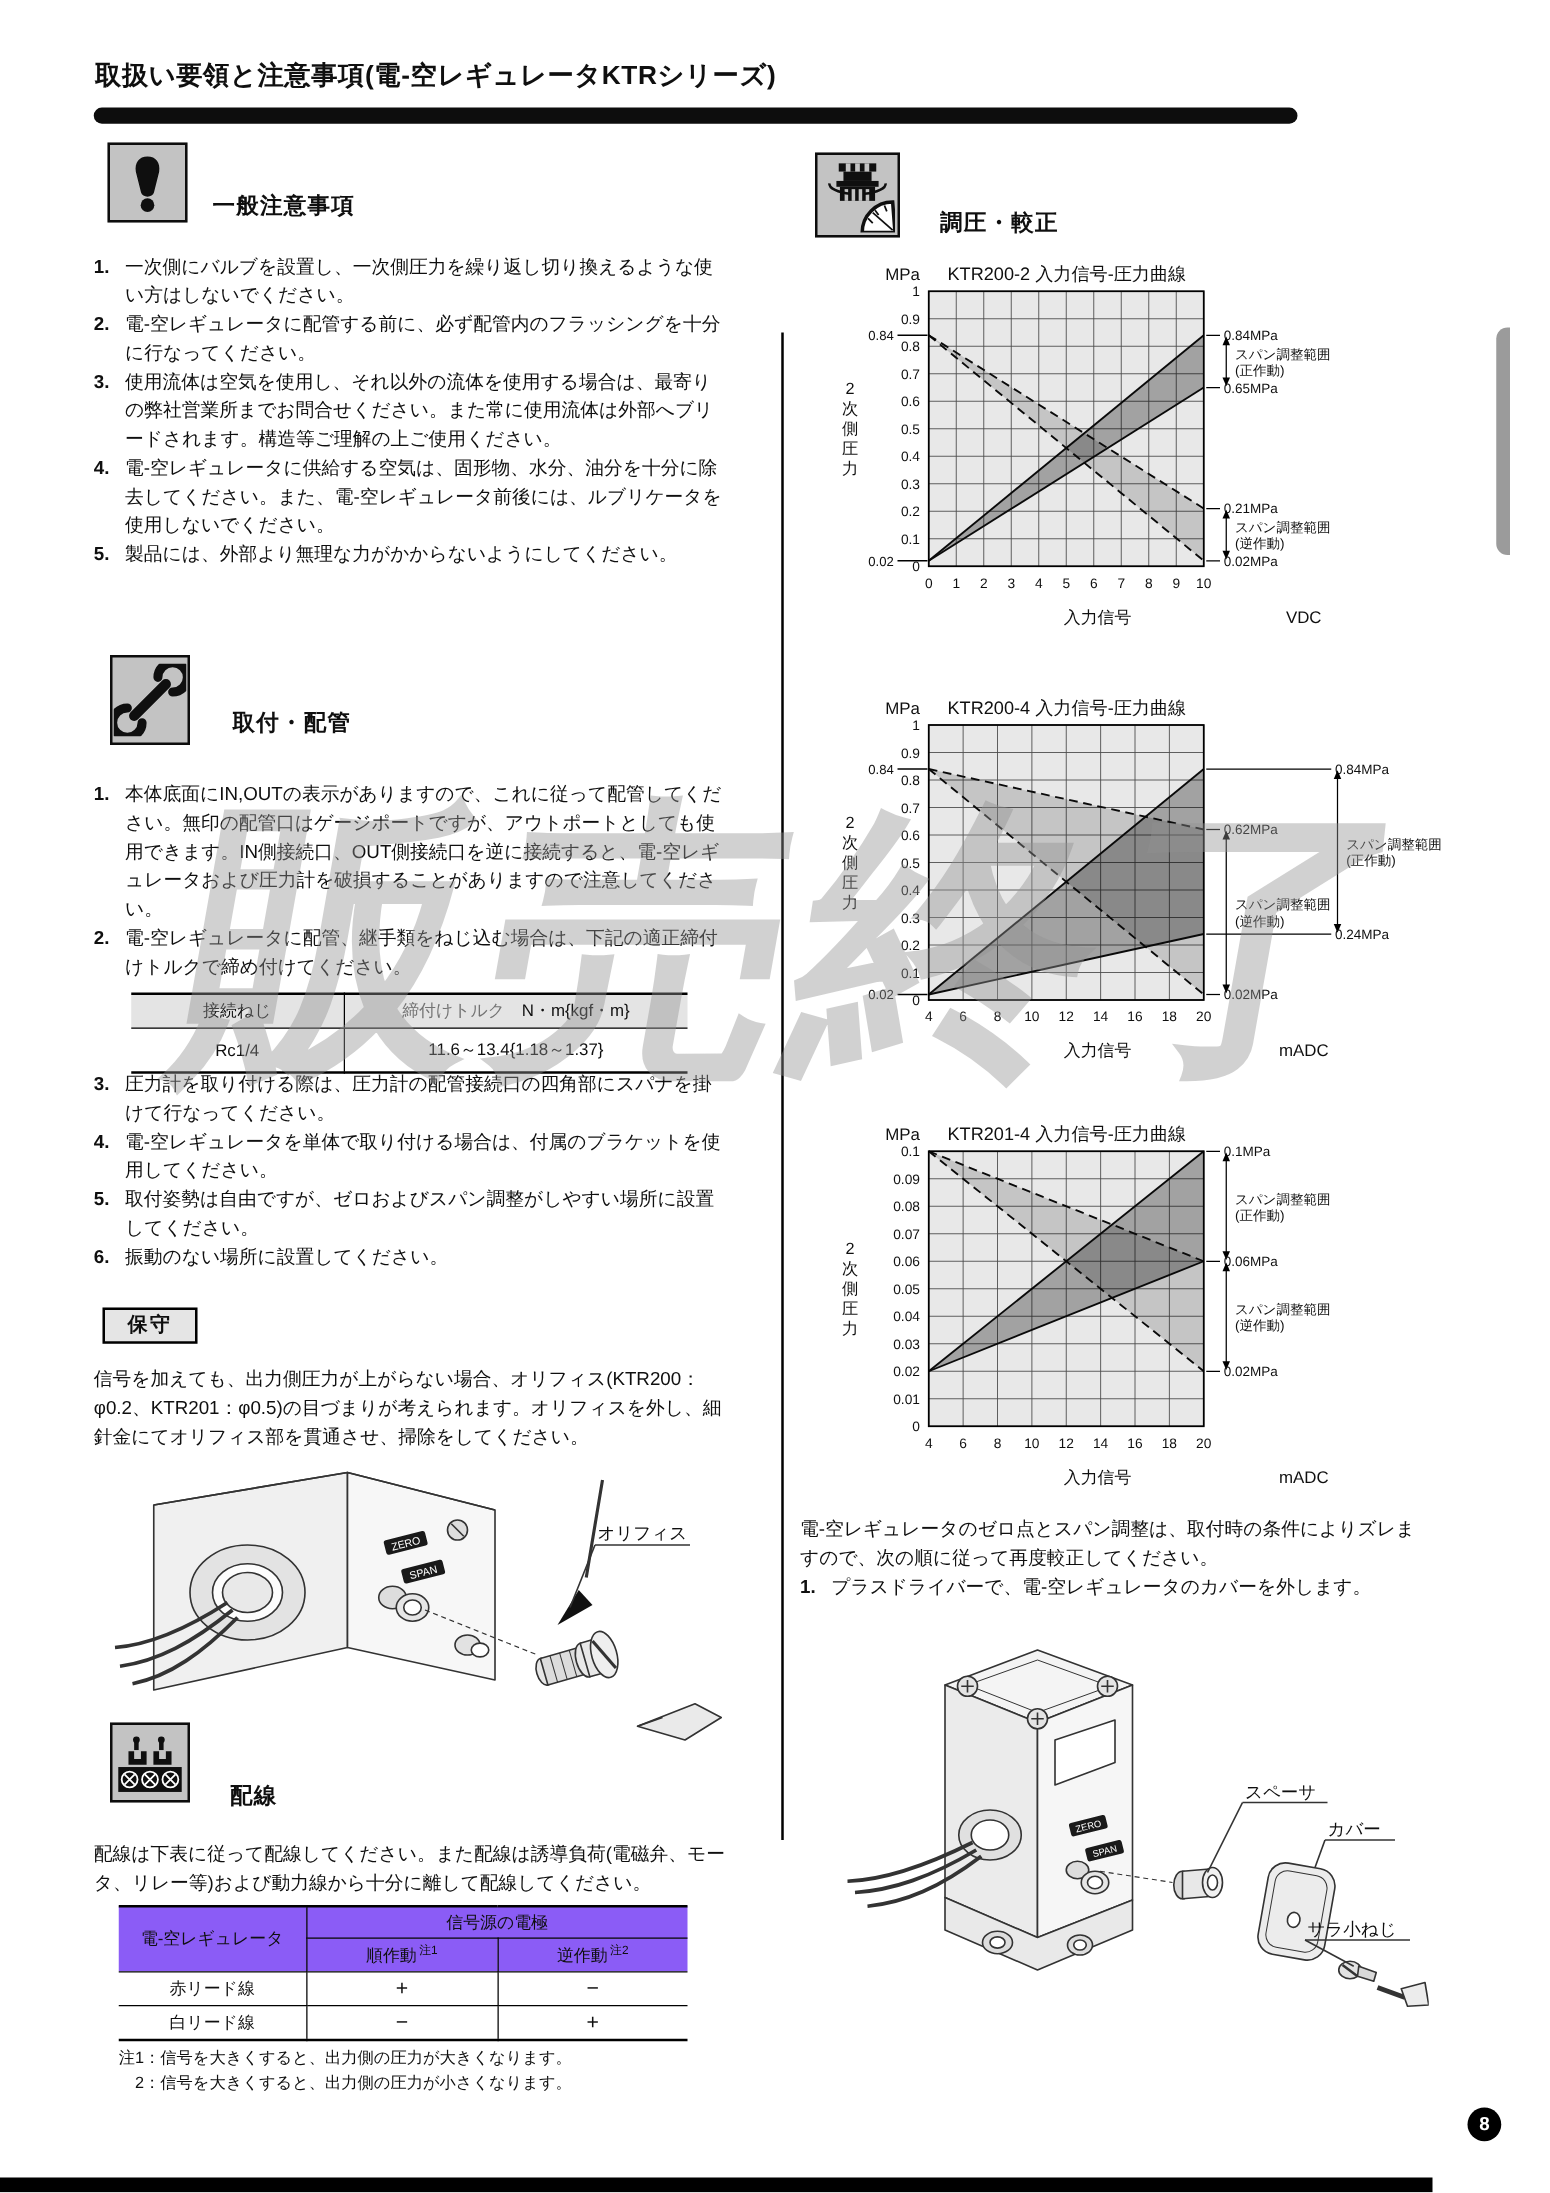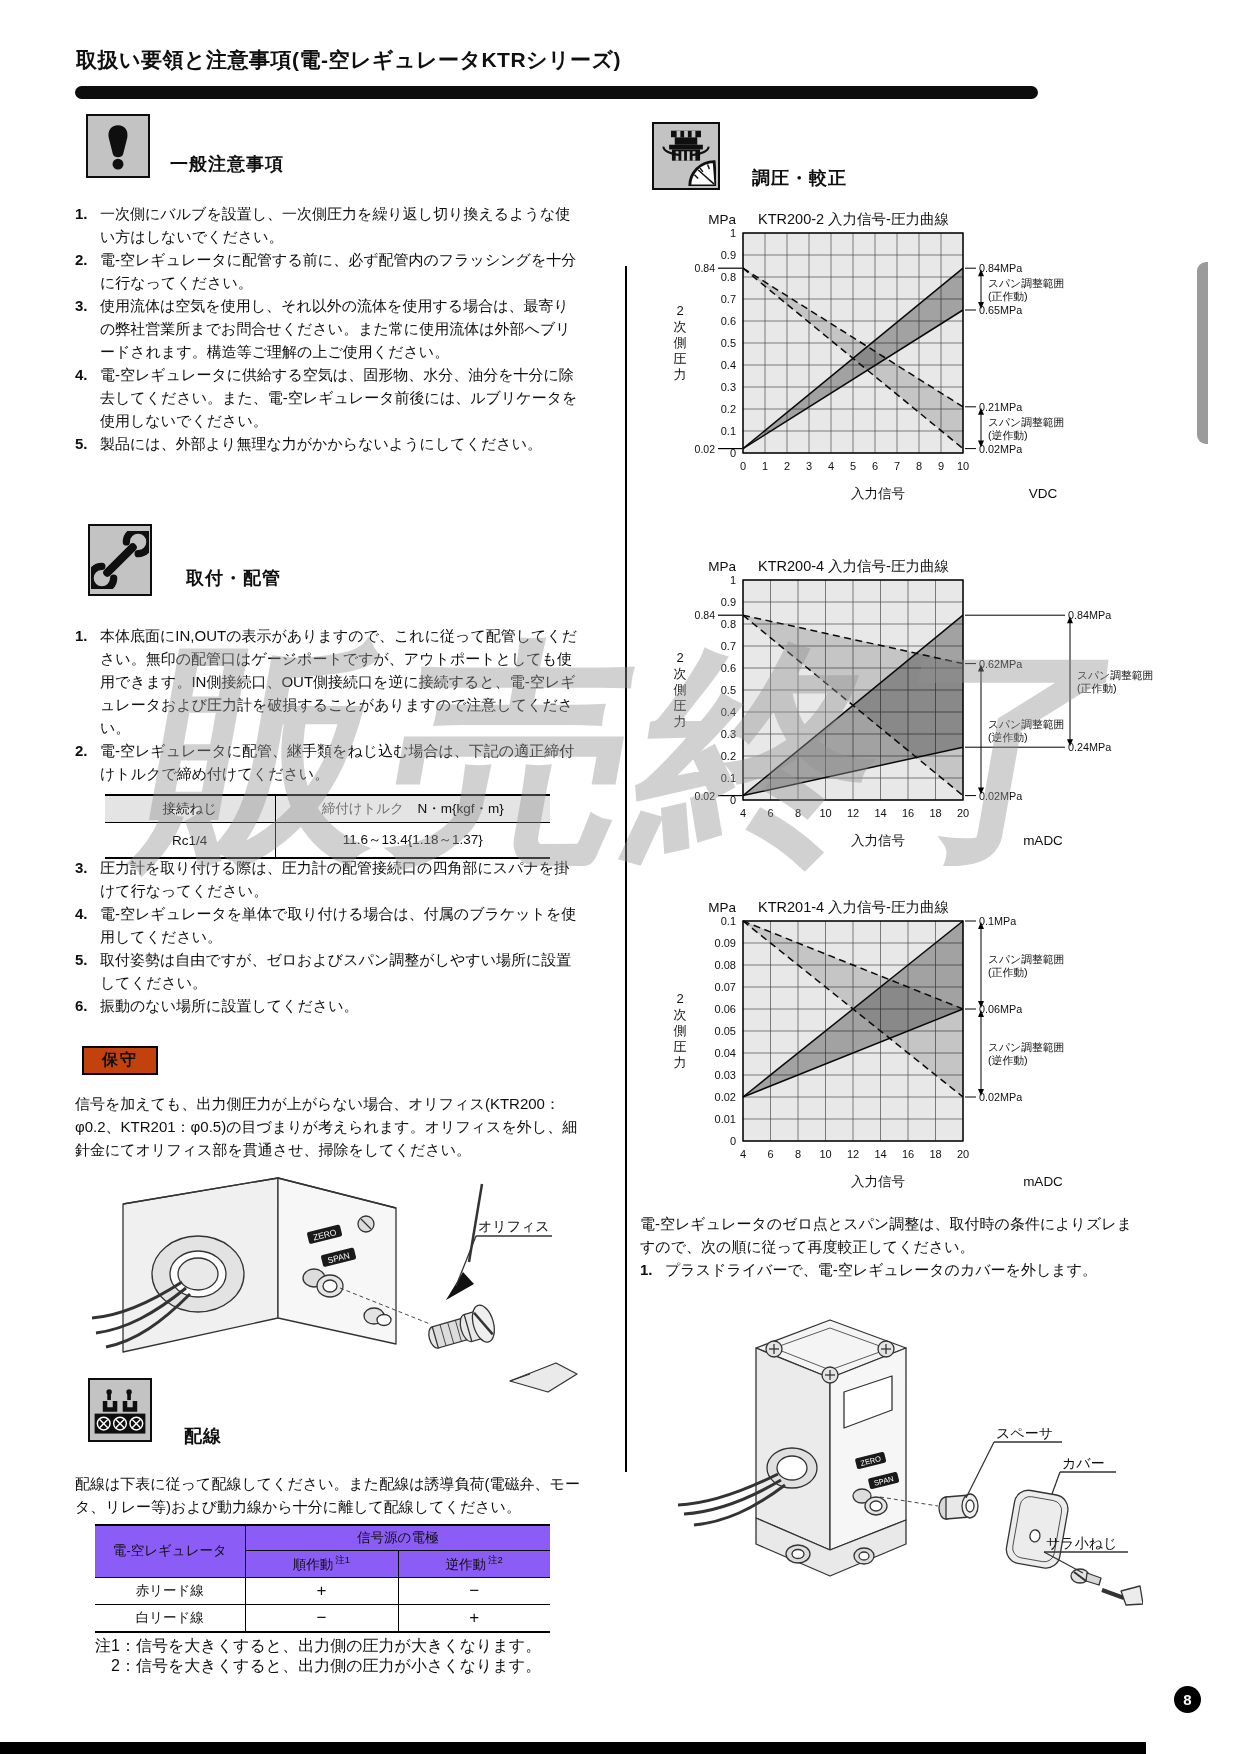--- a/index.html
+++ b/index.html
@@ -24,22 +24,22 @@
   .gray{color:#737373}
   .t-wire{border-top:2px solid #000;border-bottom:2px solid #000;width:455px}
   .t-wire th{background:#8b5cf6;font-weight:normal}
   .t-wire th,.t-wire td{border:1px solid #000;padding:3px 4px}
   .t-wire tr>*:first-child{border-left:none}
   .t-wire tr>*:last-child{border-right:none}
   .t-wire tr:first-child>*{border-top:none}
   .t-wire tr:last-child>*{border-bottom:none}
   .pm{font-size:17px}
   .sup{font-size:9.5px;vertical-align:super;margin-left:2px}
-  .note{font-size:16px;line-height:20px}
-  .hoshu{display:inline-block;border:2px solid #000;background:#c2410c;font-weight:bold;
+  .note{font-size:13px;line-height:20px}
+  .hoshu{display:inline-block;border:2px solid #000;background:#e5e5e5;font-weight:bold;
          font-size:16px;padding:2px 18px;letter-spacing:2px}
   .side-tab{background:#9b9b9b;color:#fff;writing-mode:vertical-rl;font-size:12px;font-weight:bold;
             border-radius:9px 0 0 9px;letter-spacing:2px;display:flex;align-items:center;justify-content:center}
   .pgnum{width:27px;height:27px;background:#000;border-radius:50%;color:#fff;font-weight:bold;
          font-size:15px;display:flex;align-items:center;justify-content:center}
   .watermark{font-size:238px;font-weight:800;color:rgba(145,145,145,.42);transform:skewX(-10deg);
              white-space:nowrap;letter-spacing:8px;line-height:1;z-index:40;pointer-events:none}
   .bottom-bar{background:#000}
   .divider{background:#000}
   svg text{font-family:"Liberation Sans","DejaVu Sans",sans-serif}

